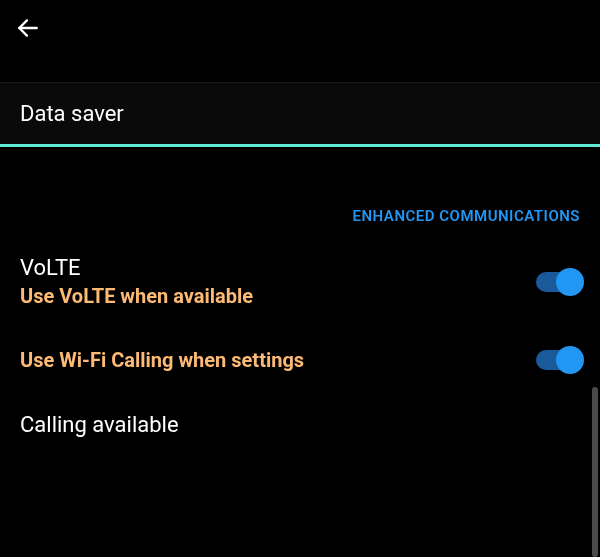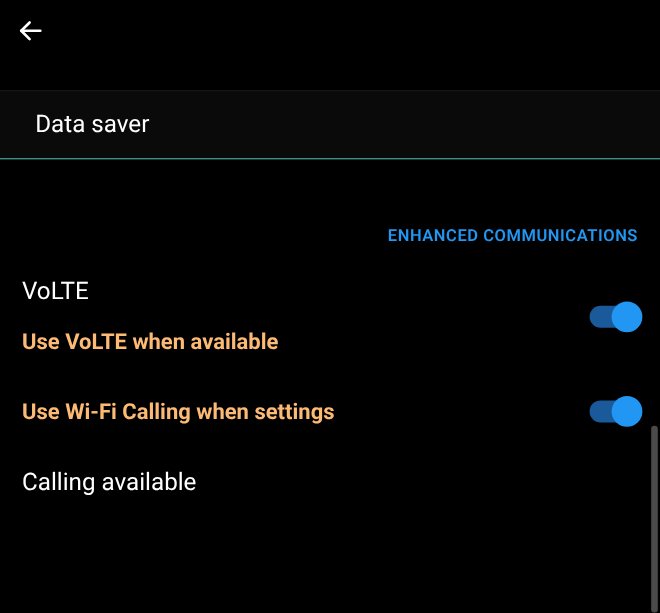--- a/index.html
+++ b/index.html
@@ -31,22 +31,22 @@
     font-weight: 500;
     color: #ffffff;
   }
   .spacer-top {
     height: 26px;
     background: #000;
   }
   .data-saver {
     background: #0a0a0a;
     border-top: 1px solid #1a1a1a;
-    border-bottom: 1px solid #5eead4;
-    padding: 18px 32px;
+    border-bottom: 3px solid #5eead4;
+    padding: 18px 20px;
   }
   .data-saver-title {
     font-size: 22px;
     font-weight: 400;
     color: #ffffff;
   }
   .section-spacer {
     height: 60px;
     background: #000;
   }
@@ -60,21 +60,21 @@
   }
   .setting-row {
     display: flex;
     align-items: center;
     justify-content: space-between;
     padding: 22px 20px 18px 20px;
   }
   .setting-text {
     display: flex;
     flex-direction: column;
-    gap: 20px;
+    gap: 4px;
   }
   .setting-title {
     font-size: 22px;
     font-weight: 400;
     color: #ffffff;
   }
   .setting-subtitle {
     font-size: 20px;
     font-weight: 700;
     color: #fdba74;

